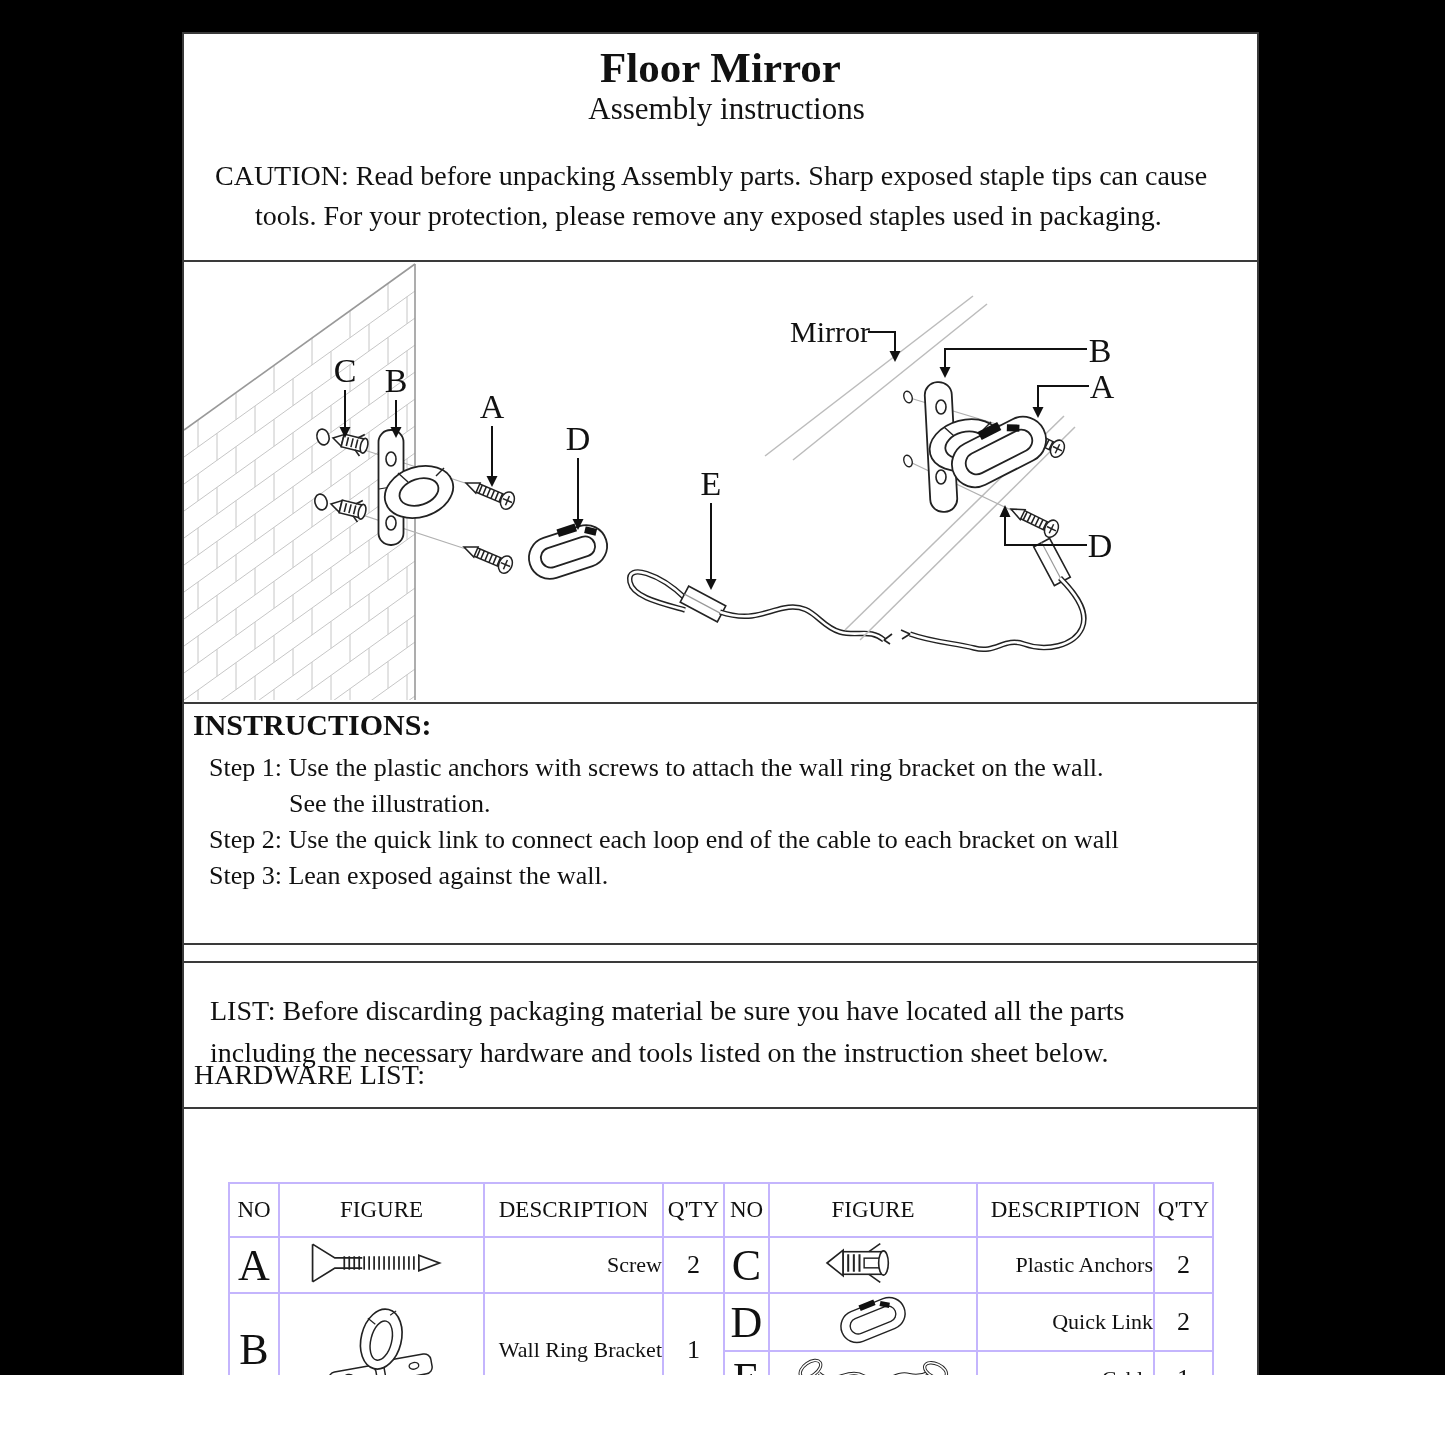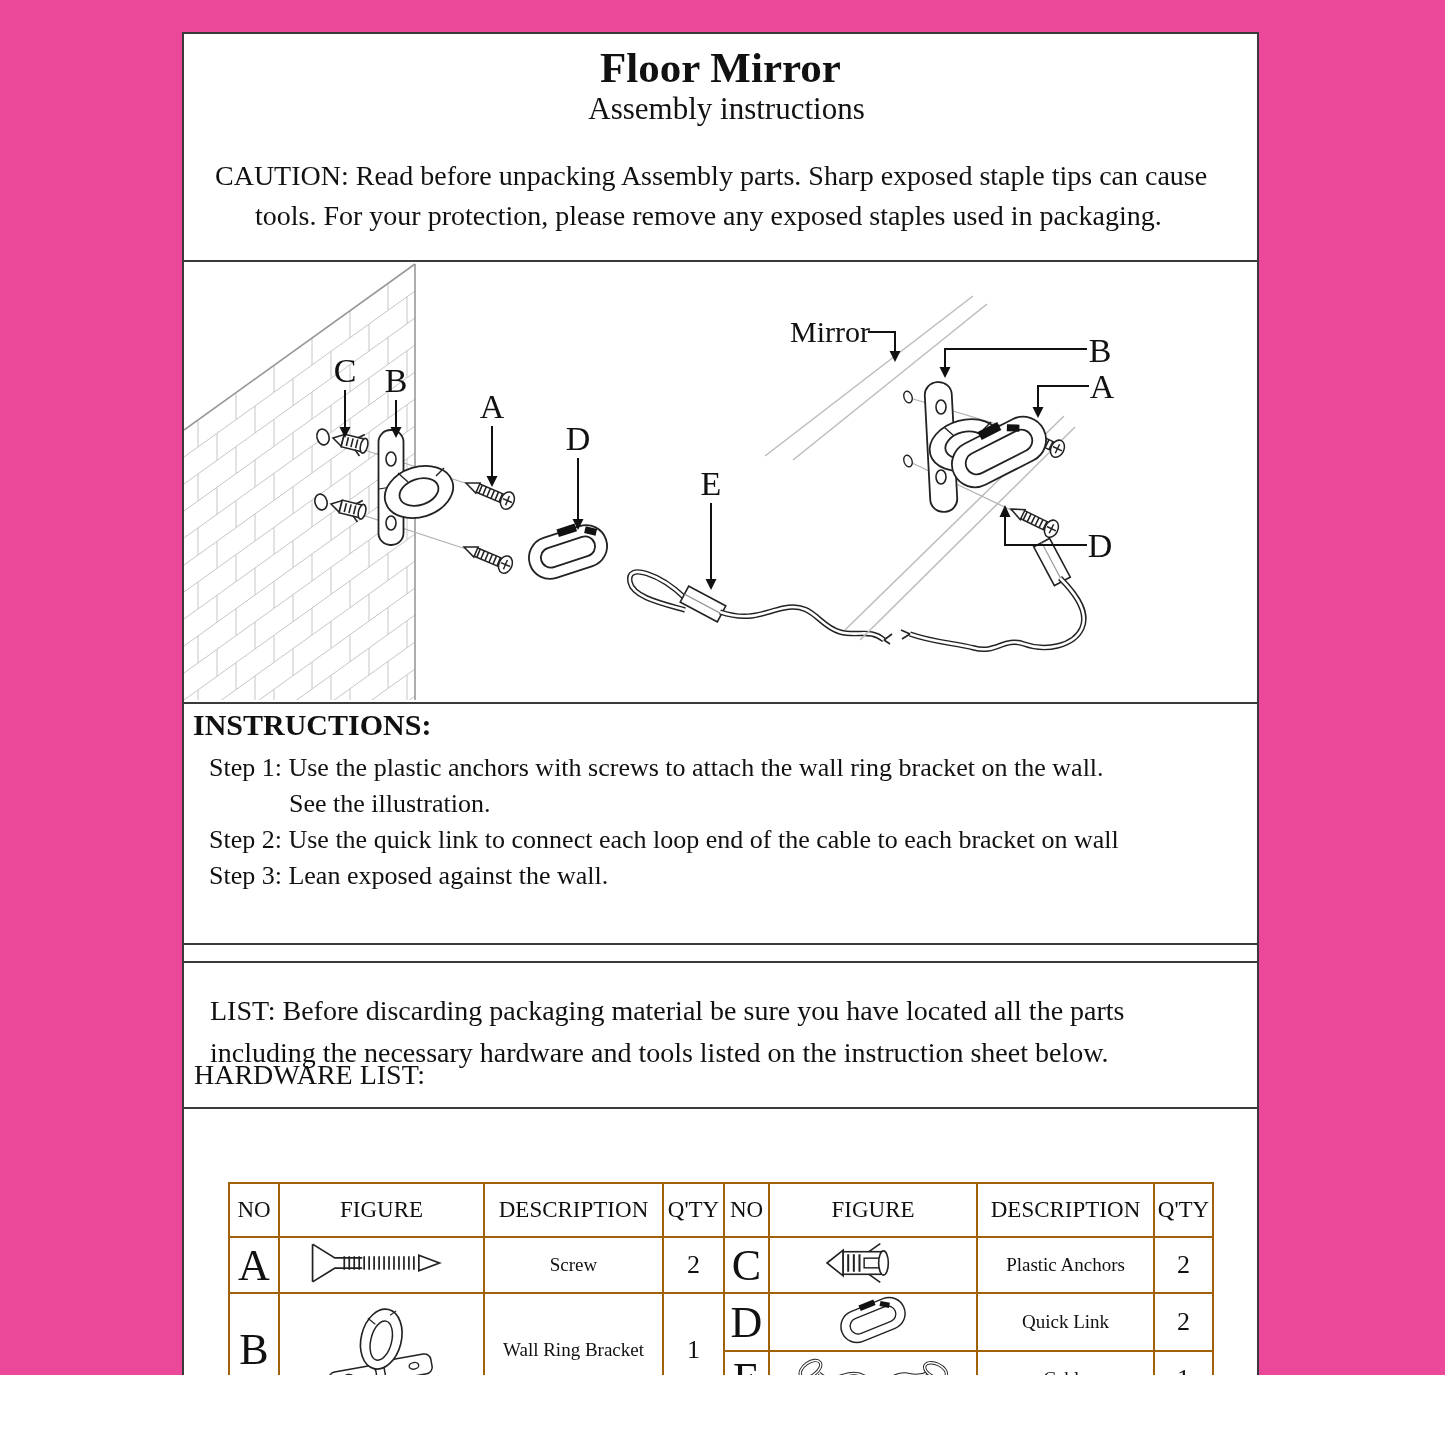--- a/index.html
+++ b/index.html
@@ -1,38 +1,38 @@
 <!DOCTYPE html>
 <html><head>
 <meta charset="utf-8">
 <style>
   html,body{margin:0;padding:0;background:#fff;}
-  #page{position:relative;width:1445px;height:1375px;background:#ec4899;overflow:hidden;
+  #page{position:relative;width:1445px;height:1375px;background:#000000;overflow:hidden;
         font-family:"Liberation Serif","DejaVu Serif",serif;color:#111;}
   #doc{position:absolute;left:182px;top:32px;width:1077px;height:1384px;box-sizing:border-box;
        border:2px solid #3a3a3a;border-bottom-width:3px;background:#fff;}
   .hline{position:absolute;left:0;right:0;height:2px;background:#3a3a3a;}
   .title{position:absolute;top:10px;left:0;right:0;text-align:center;
          font-weight:bold;font-size:43px;line-height:1.1;}
   .subtitle{position:absolute;top:58px;left:0;right:0;text-align:center;font-size:31px;line-height:1.1;padding-left:12px;}
   .caution{position:absolute;top:122px;left:31px;right:20px;font-size:28px;line-height:40px;white-space:nowrap;}
   .caution .l2{padding-left:40px;}
   b.inl{font-weight:normal;}
   .illu{position:absolute;top:228px;left:0;width:1073px;height:438px;}
   .ins-head{position:absolute;top:674px;left:9px;font-size:30px;font-weight:bold;}
   .steps{position:absolute;top:716px;left:25px;right:6px;font-size:26px;line-height:36px;white-space:nowrap;}
   .steps .indent{padding-left:80px;}
   .note{position:absolute;top:956px;left:26px;right:20px;font-size:28px;line-height:42px;white-space:nowrap;}
   .hw-head{position:absolute;top:1025px;left:10px;font-size:28px;}
   table.hw{position:absolute;top:1148px;left:44px;width:984px;border-collapse:collapse;table-layout:fixed;}
-  table.hw td,table.hw th{border:2px solid #a16207;padding:0;font-weight:normal;overflow:hidden;}
+  table.hw td,table.hw th{border:2px solid #c4b5fd;padding:0;font-weight:normal;overflow:hidden;}
   table.hw th{font-size:23px;text-align:center;}
   td.no{font-size:44px;text-align:center;}
   td.fig{text-align:center;vertical-align:middle;}
-  td.desc{font-size:19px;text-align:center;padding-left:13px;}
+  td.desc{font-size:22px;text-align:right;padding-left:13px;}
   td.qty{font-size:26px;text-align:center;}
   tr.rE td{border-top:1.5px solid #9a9a9a;}
   svg text{font-family:"Liberation Serif","DejaVu Serif",serif;fill:#111;}
   .dlabel{font-size:34px;}
   .mlabel{font-size:30px;}
 </style>
 </head>
 <body>
 
 <div id="page">

